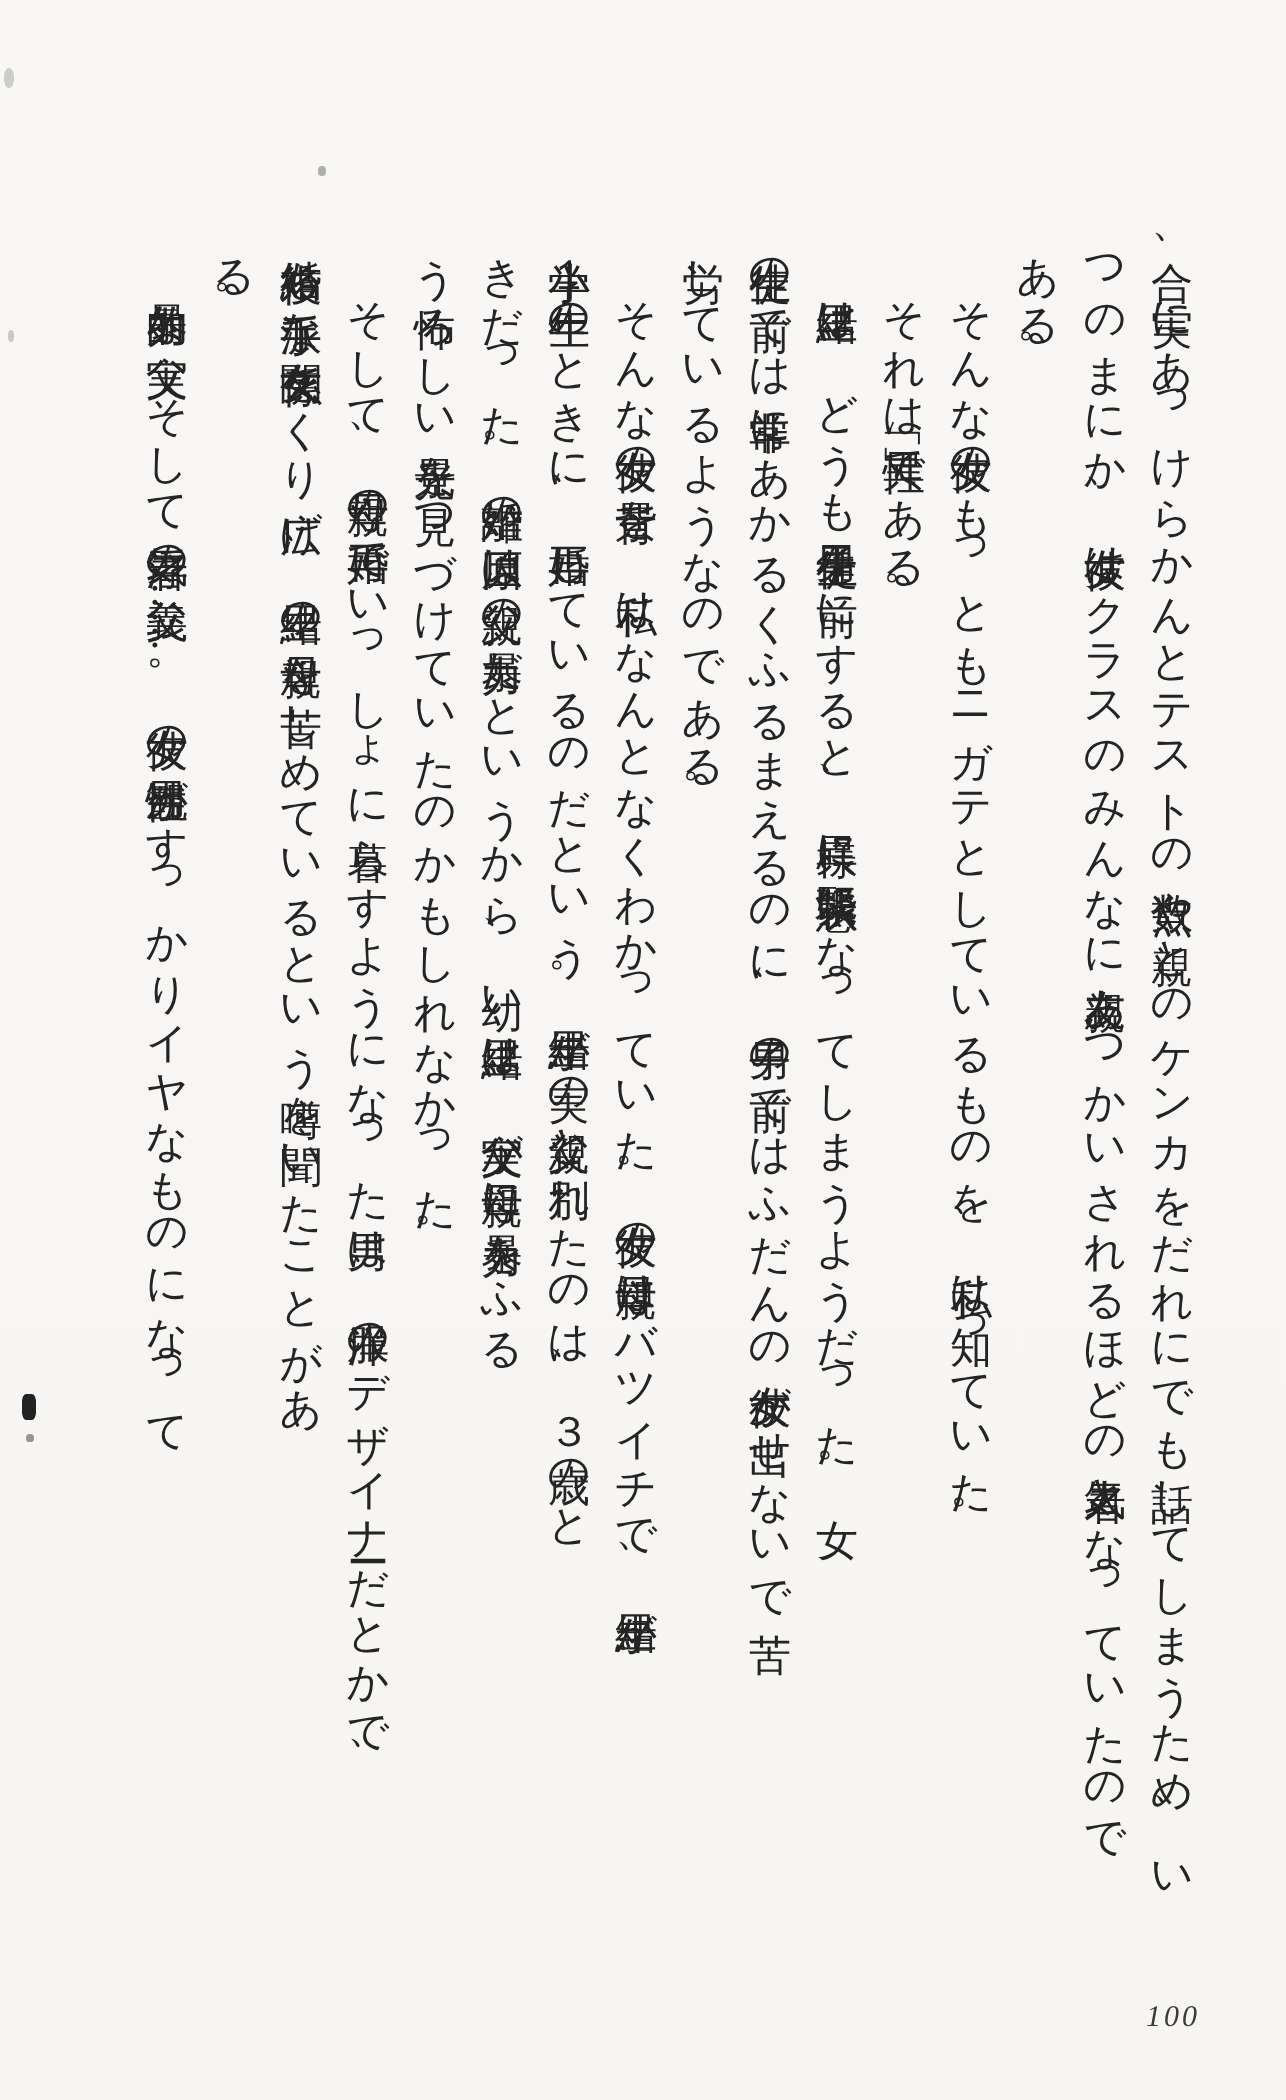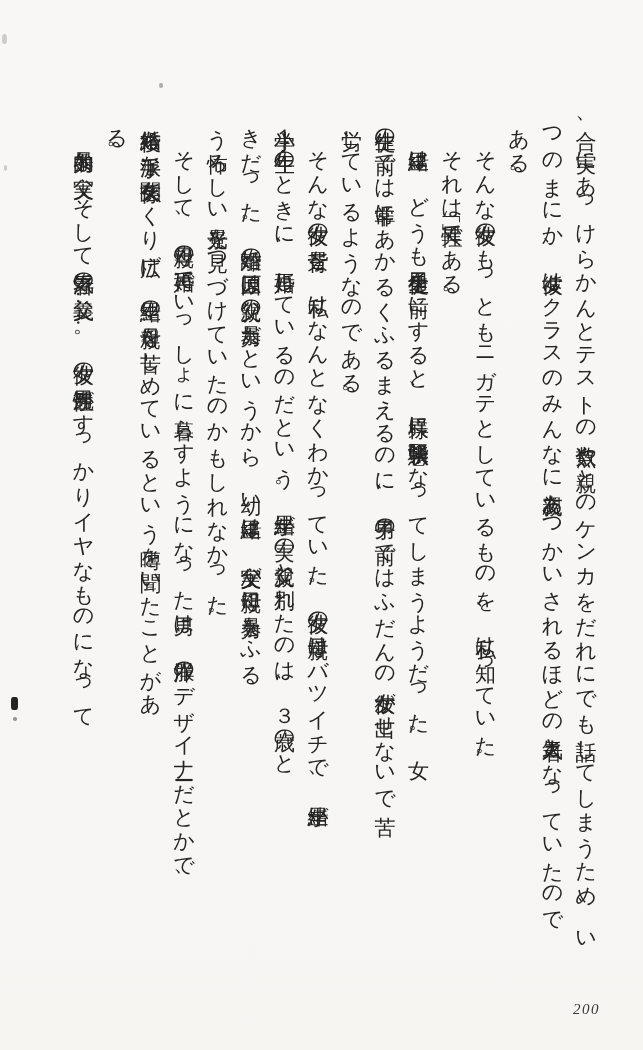--- a/index.html
+++ b/index.html
@@ -67,21 +67,21 @@
     <p>　そんな彼女の背景を、私はなんとなくわかっていた。彼女の母親はバツイチで、里緒が</p>
     <p>小学１年生のときに、再婚しているのだという。里緒が実の父親と別れたのは、３歳のと</p>
     <p>きだった。離婚の原因は父親の暴力だというから、幼い里緒は、実父が母親に暴力をふる</p>
     <p>う怖ろしい光景を見つづけていたのかもしれなかった。</p>
     <p>　そして、母親の再婚でいっしょに暮らすようになった男は、洋服のデザイナーだとかで、</p>
     <p>結婚後も派手な女関係をくり広げ、里緒の母親を苦しめているという噂を聞いたことがあ</p>
     <p>る。</p>
     <p>　暴力的な実父、そして浮気者の義父……。彼女の男性観がすっかりイヤなものになって</p>
   </div>
 
-  <div class="page-number">200</div>
+  <div class="page-number">100</div>
 
   <div class="speck speck-1"></div>
   <div class="speck speck-2"></div>
   <div class="speck speck-3"></div>
   <div class="speck speck-4"></div>
   <div class="speck speck-5"></div>
 
 </div>
 
 </body></html>

